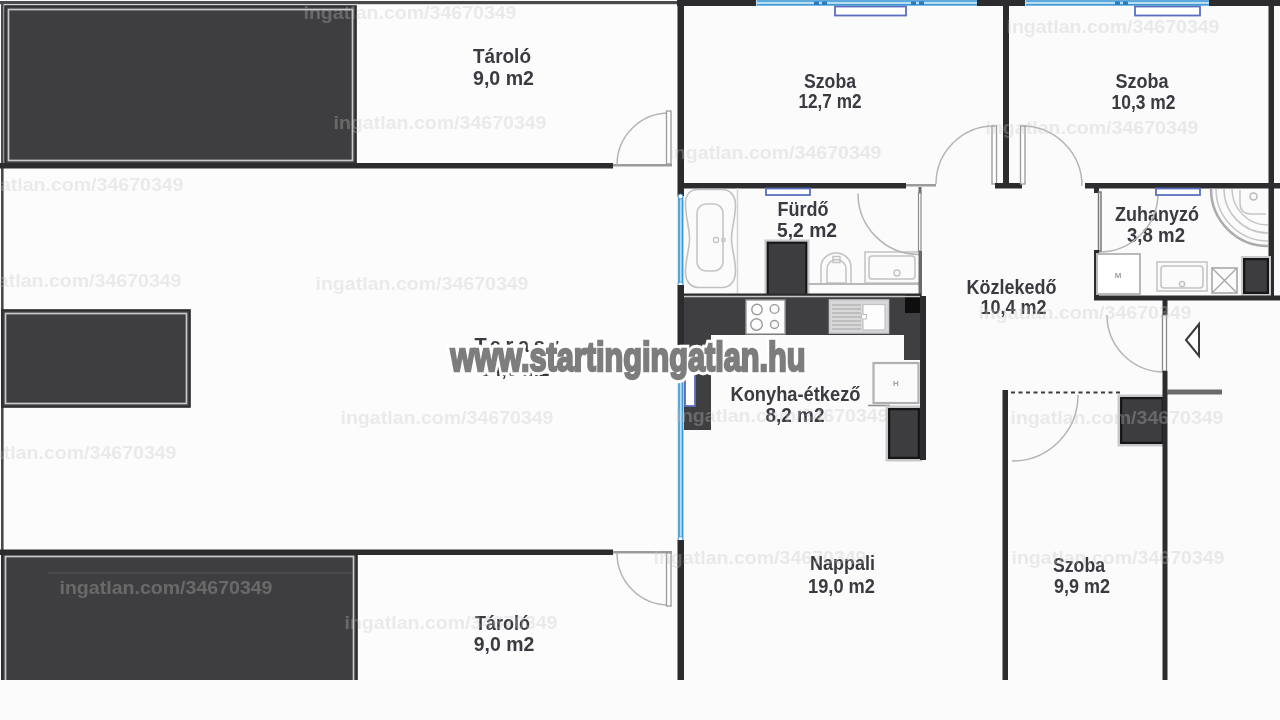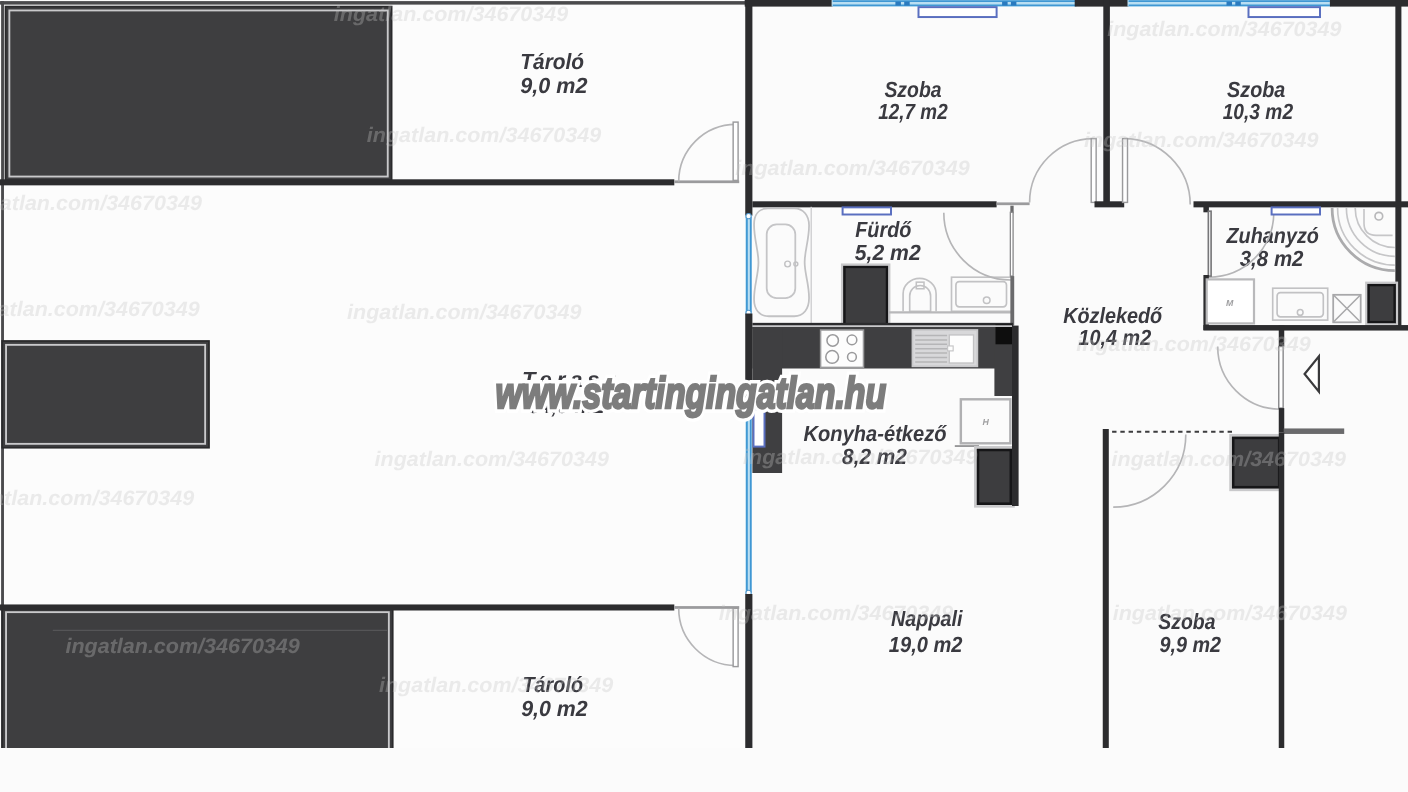--- a/index.html
+++ b/index.html
@@ -1,17 +1,17 @@
 <!DOCTYPE html>
 <html><head>
 <meta charset="utf-8">
 <style>
   html,body{margin:0;padding:0;background:#fbfbfb;}
   #plan{position:relative;width:1280px;height:680px;overflow:hidden;
-        font-family:"Liberation Sans", sans-serif;filter:blur(0.4px);font-style:italic;}
+        font-family:"Liberation Sans", sans-serif;filter:blur(0.4px);}
   svg text{font-family:"Liberation Sans", sans-serif;}
   .lbl{fill:#3a3a40;font-weight:bold;font-size:20px;}
   .wm{fill:rgba(195,195,195,0.32);font-weight:bold;font-size:19px;}
 </style>
 </head>
 <body>
 <div id="plan">
 <svg width="1280" height="720" viewBox="0 0 1280 720">
   <defs>
         <filter id="wmblur" x="-5%" y="-5%" width="110%" height="110%">

